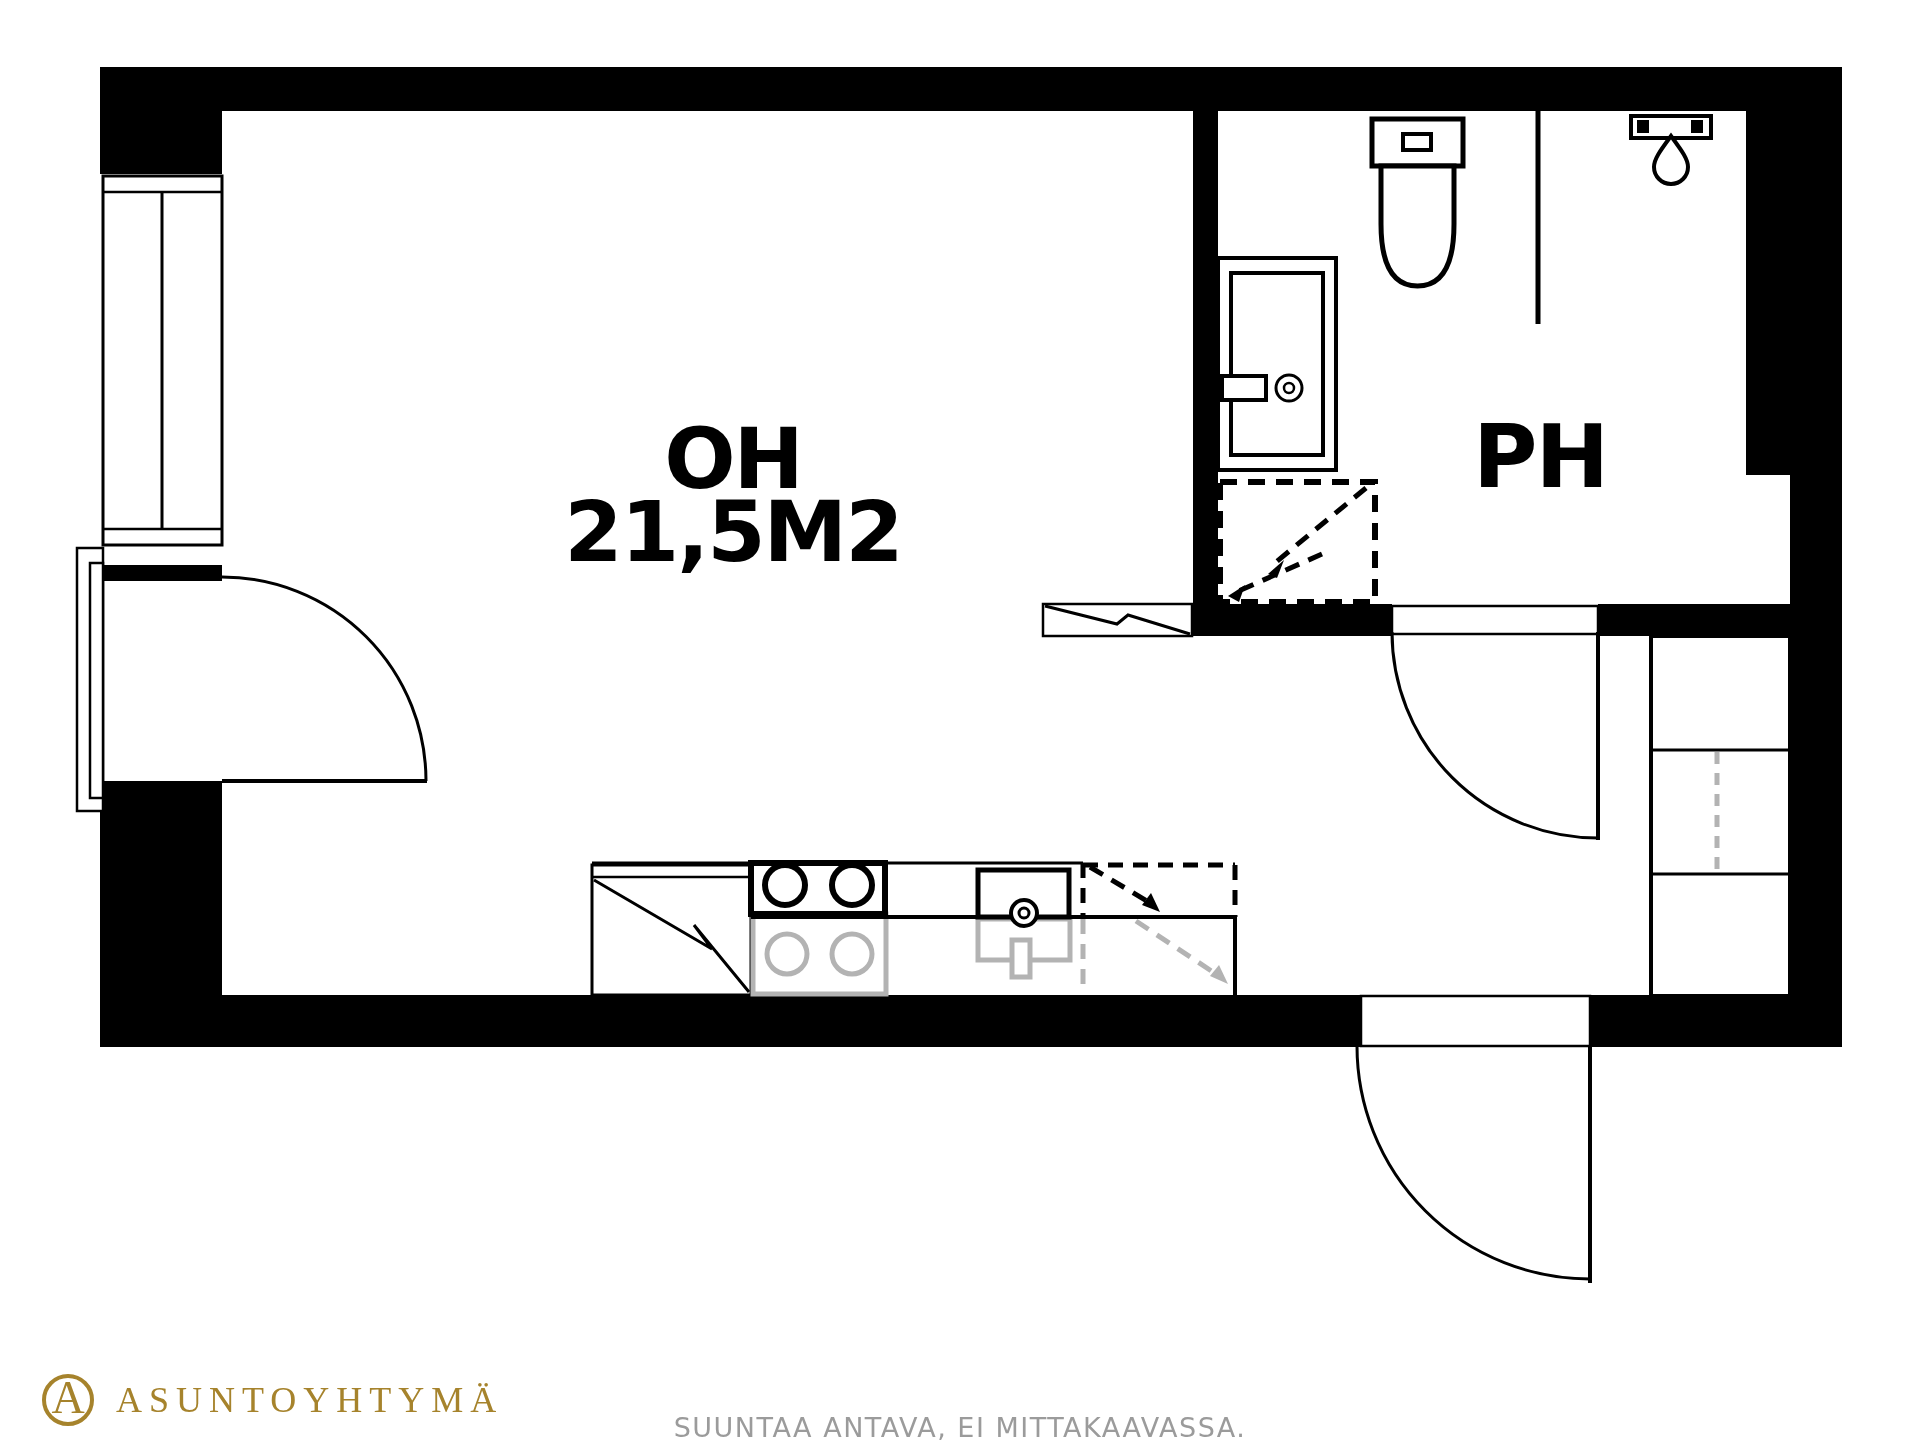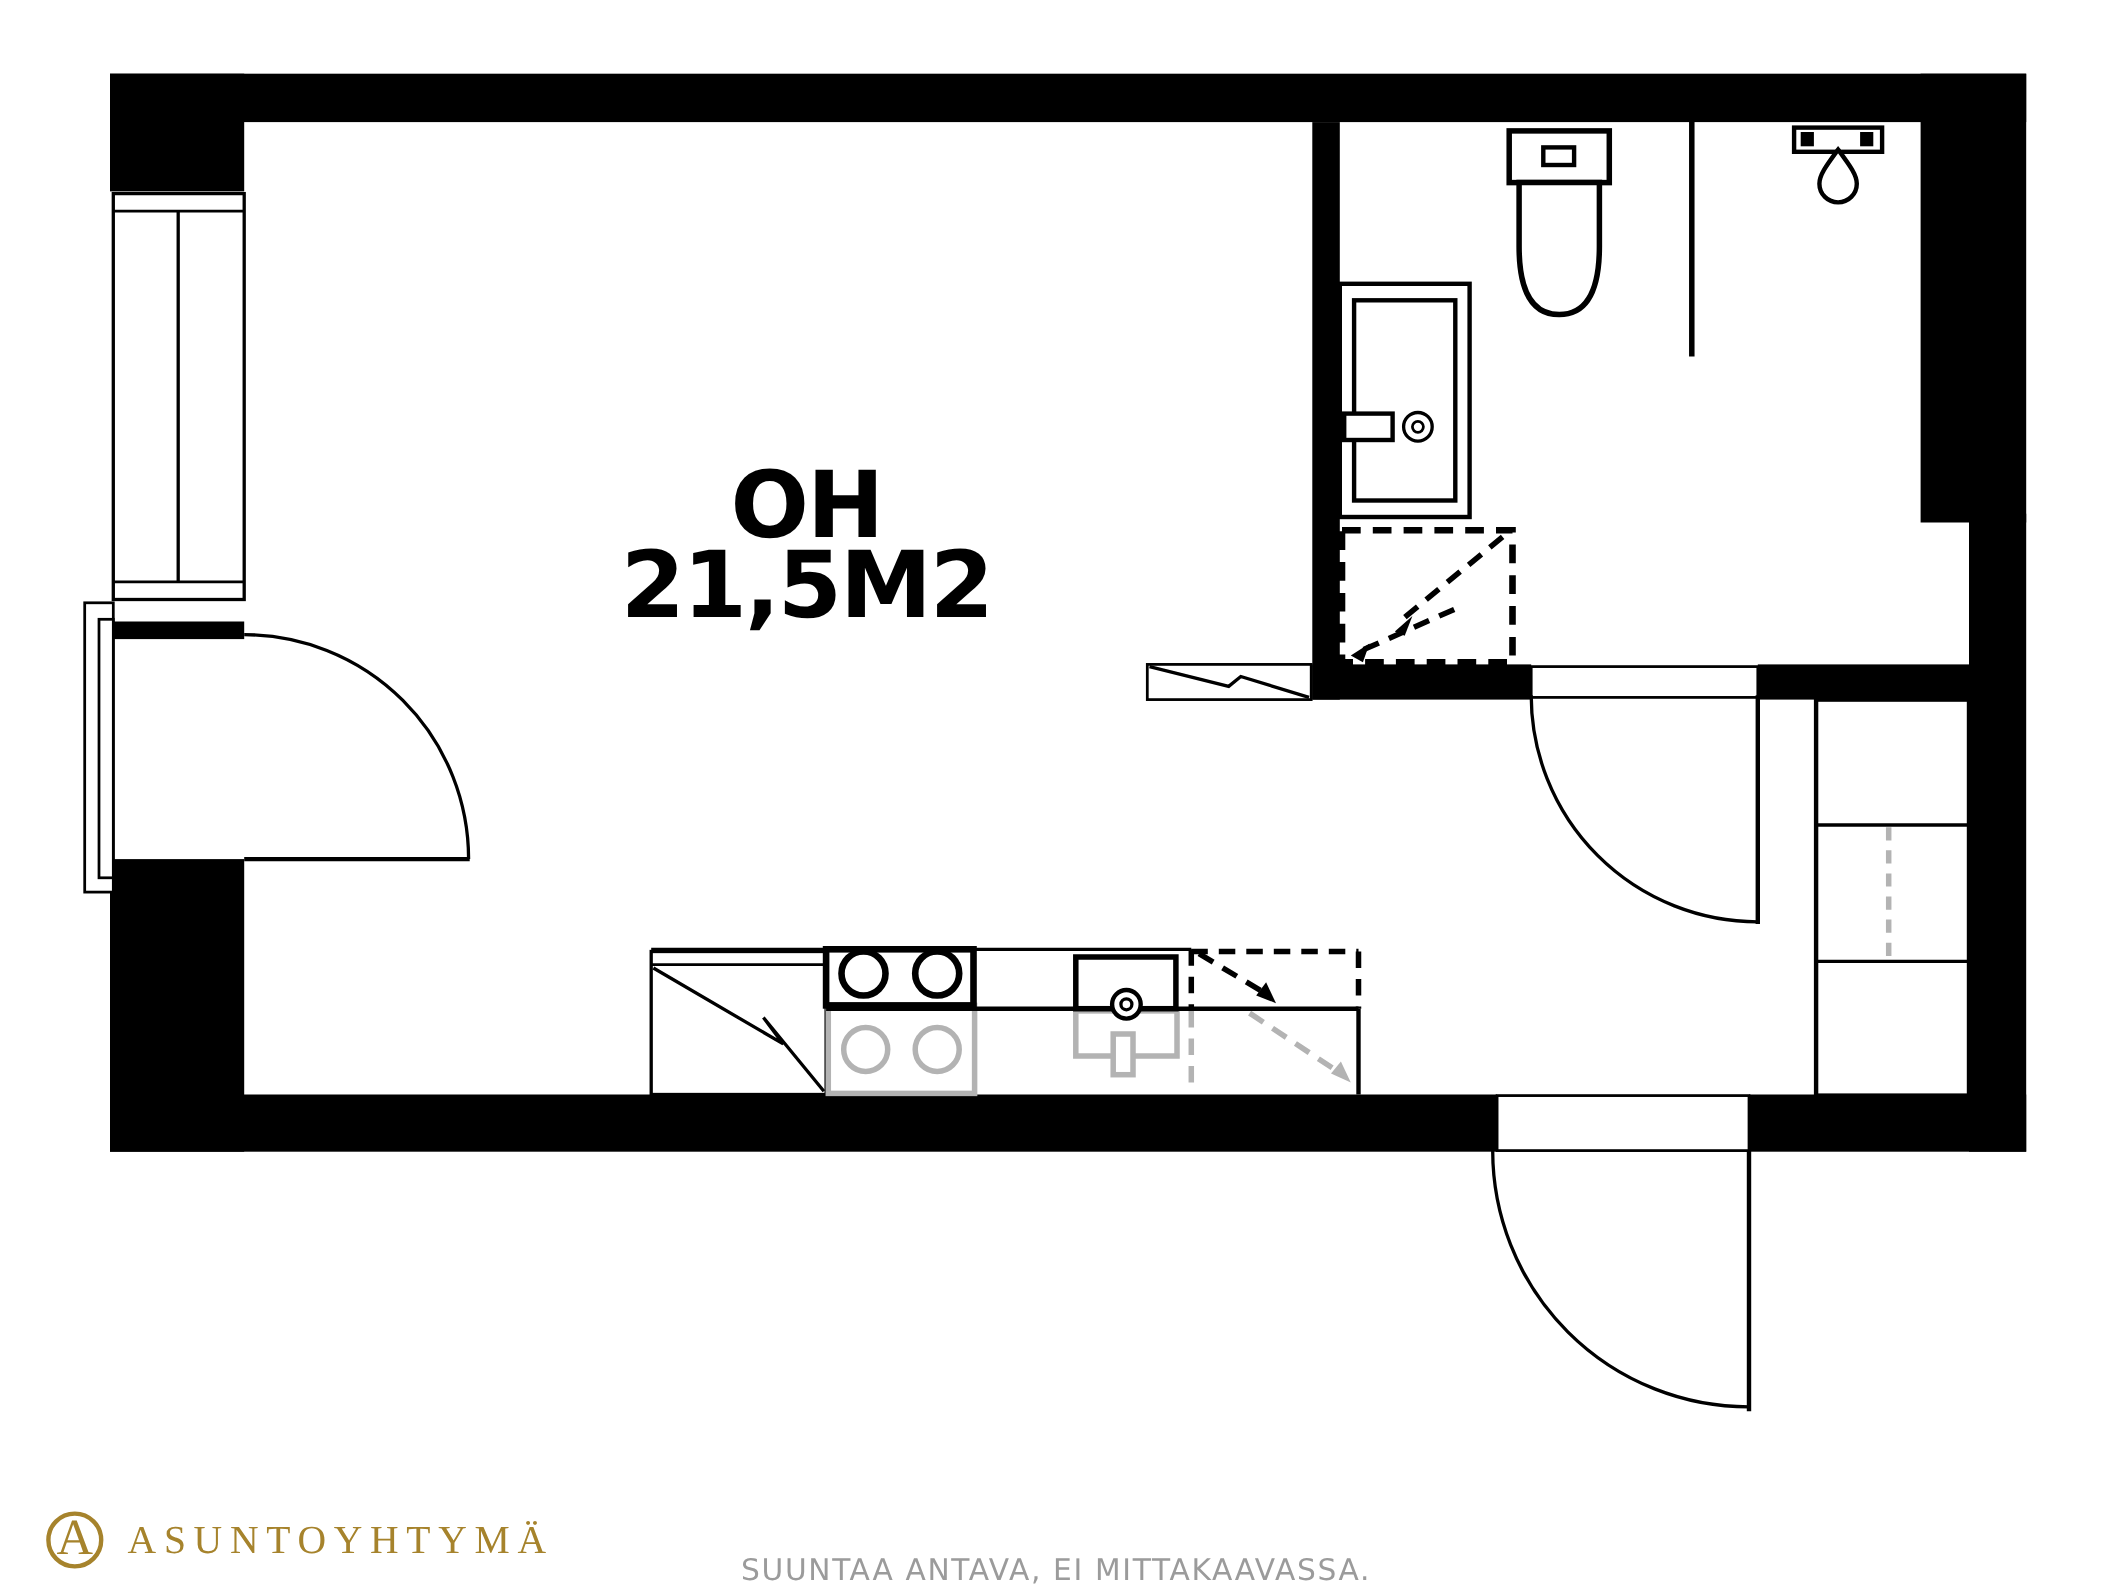--- a/index.html
+++ b/index.html
@@ -194,20 +194,21 @@
       <rect class="ln s2 wfill" x="1361" y="972" width="229" height="50"></rect>
       <path class="ln s3" d="M 1357 1022 A 233 233 0 0 0 1590 1255"></path>
       <line class="ln s4" x1="1590" y1="1022" x2="1590" y2="1259"></line>
     </g>
   </svg>
 
   <div class="room-label label-block">
     <div>OH</div>
     <div>21,5M2</div>
   </div>
+  <div class="room-label label-ph">PH</div>
 
   <div class="brand">
     <span class="brand-mark">
       <span>A</span>
     </span>
     <span class="brand-name">ASUNTOYHTYMÄ</span>
   </div>
 
   <div class="disclaimer">SUUNTAA ANTAVA, EI MITTAKAAVASSA.</div>
 

